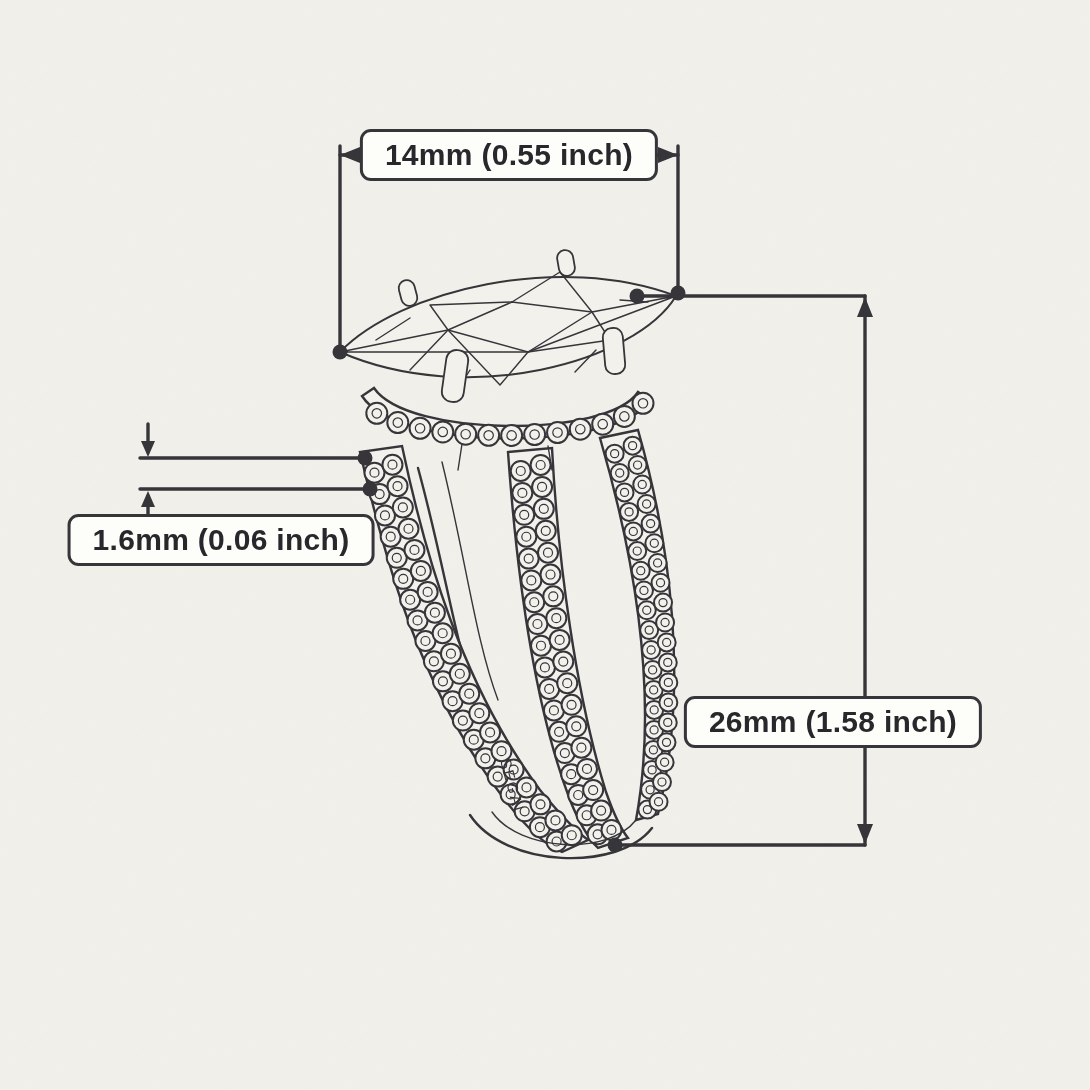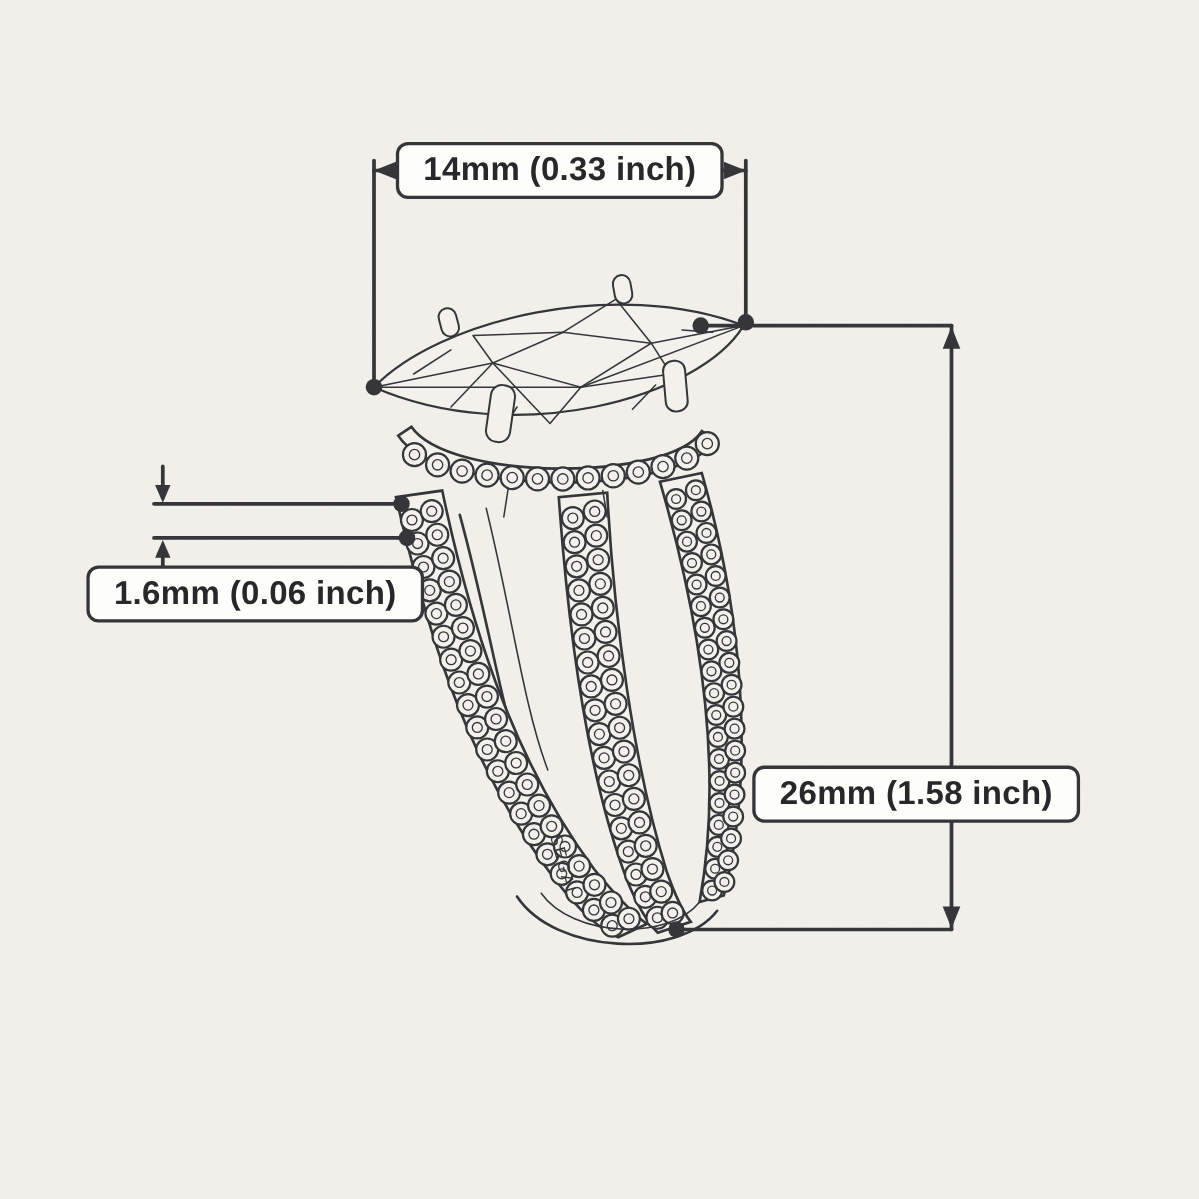--- a/index.html
+++ b/index.html
@@ -413,24 +413,24 @@
       <circle class="dot" cx="365" cy="458" r="7.5"></circle>
       <circle class="dot" cx="370" cy="489" r="7.5"></circle>
       <path class="dim" d="M148,424 L148,452"></path>
       <polygon class="arrow" points="148,457 141,441 155,441"></polygon>
       <path class="dim" d="M148,518 L148,496"></path>
       <polygon class="arrow" points="148,491 141,507 155,507"></polygon>
     </g>
   </svg>
 
   <div class="pill" style="left:509px;top:155px;">
-    <span>14mm (0.33 inch)</span>
+    <span>14mm (0.55 inch)</span>
   </div>
 
   <div class="pill" style="left:833px;top:722px;">
     <span>26mm (1.58 inch)</span>
   </div>
 
-  <div class="pill" style="left:232px;top:540px;">
+  <div class="pill" style="left:221px;top:540px;">
     <span>1.6mm (0.06 inch)</span>
   </div>
 
 </div>
 
 </body></html>

